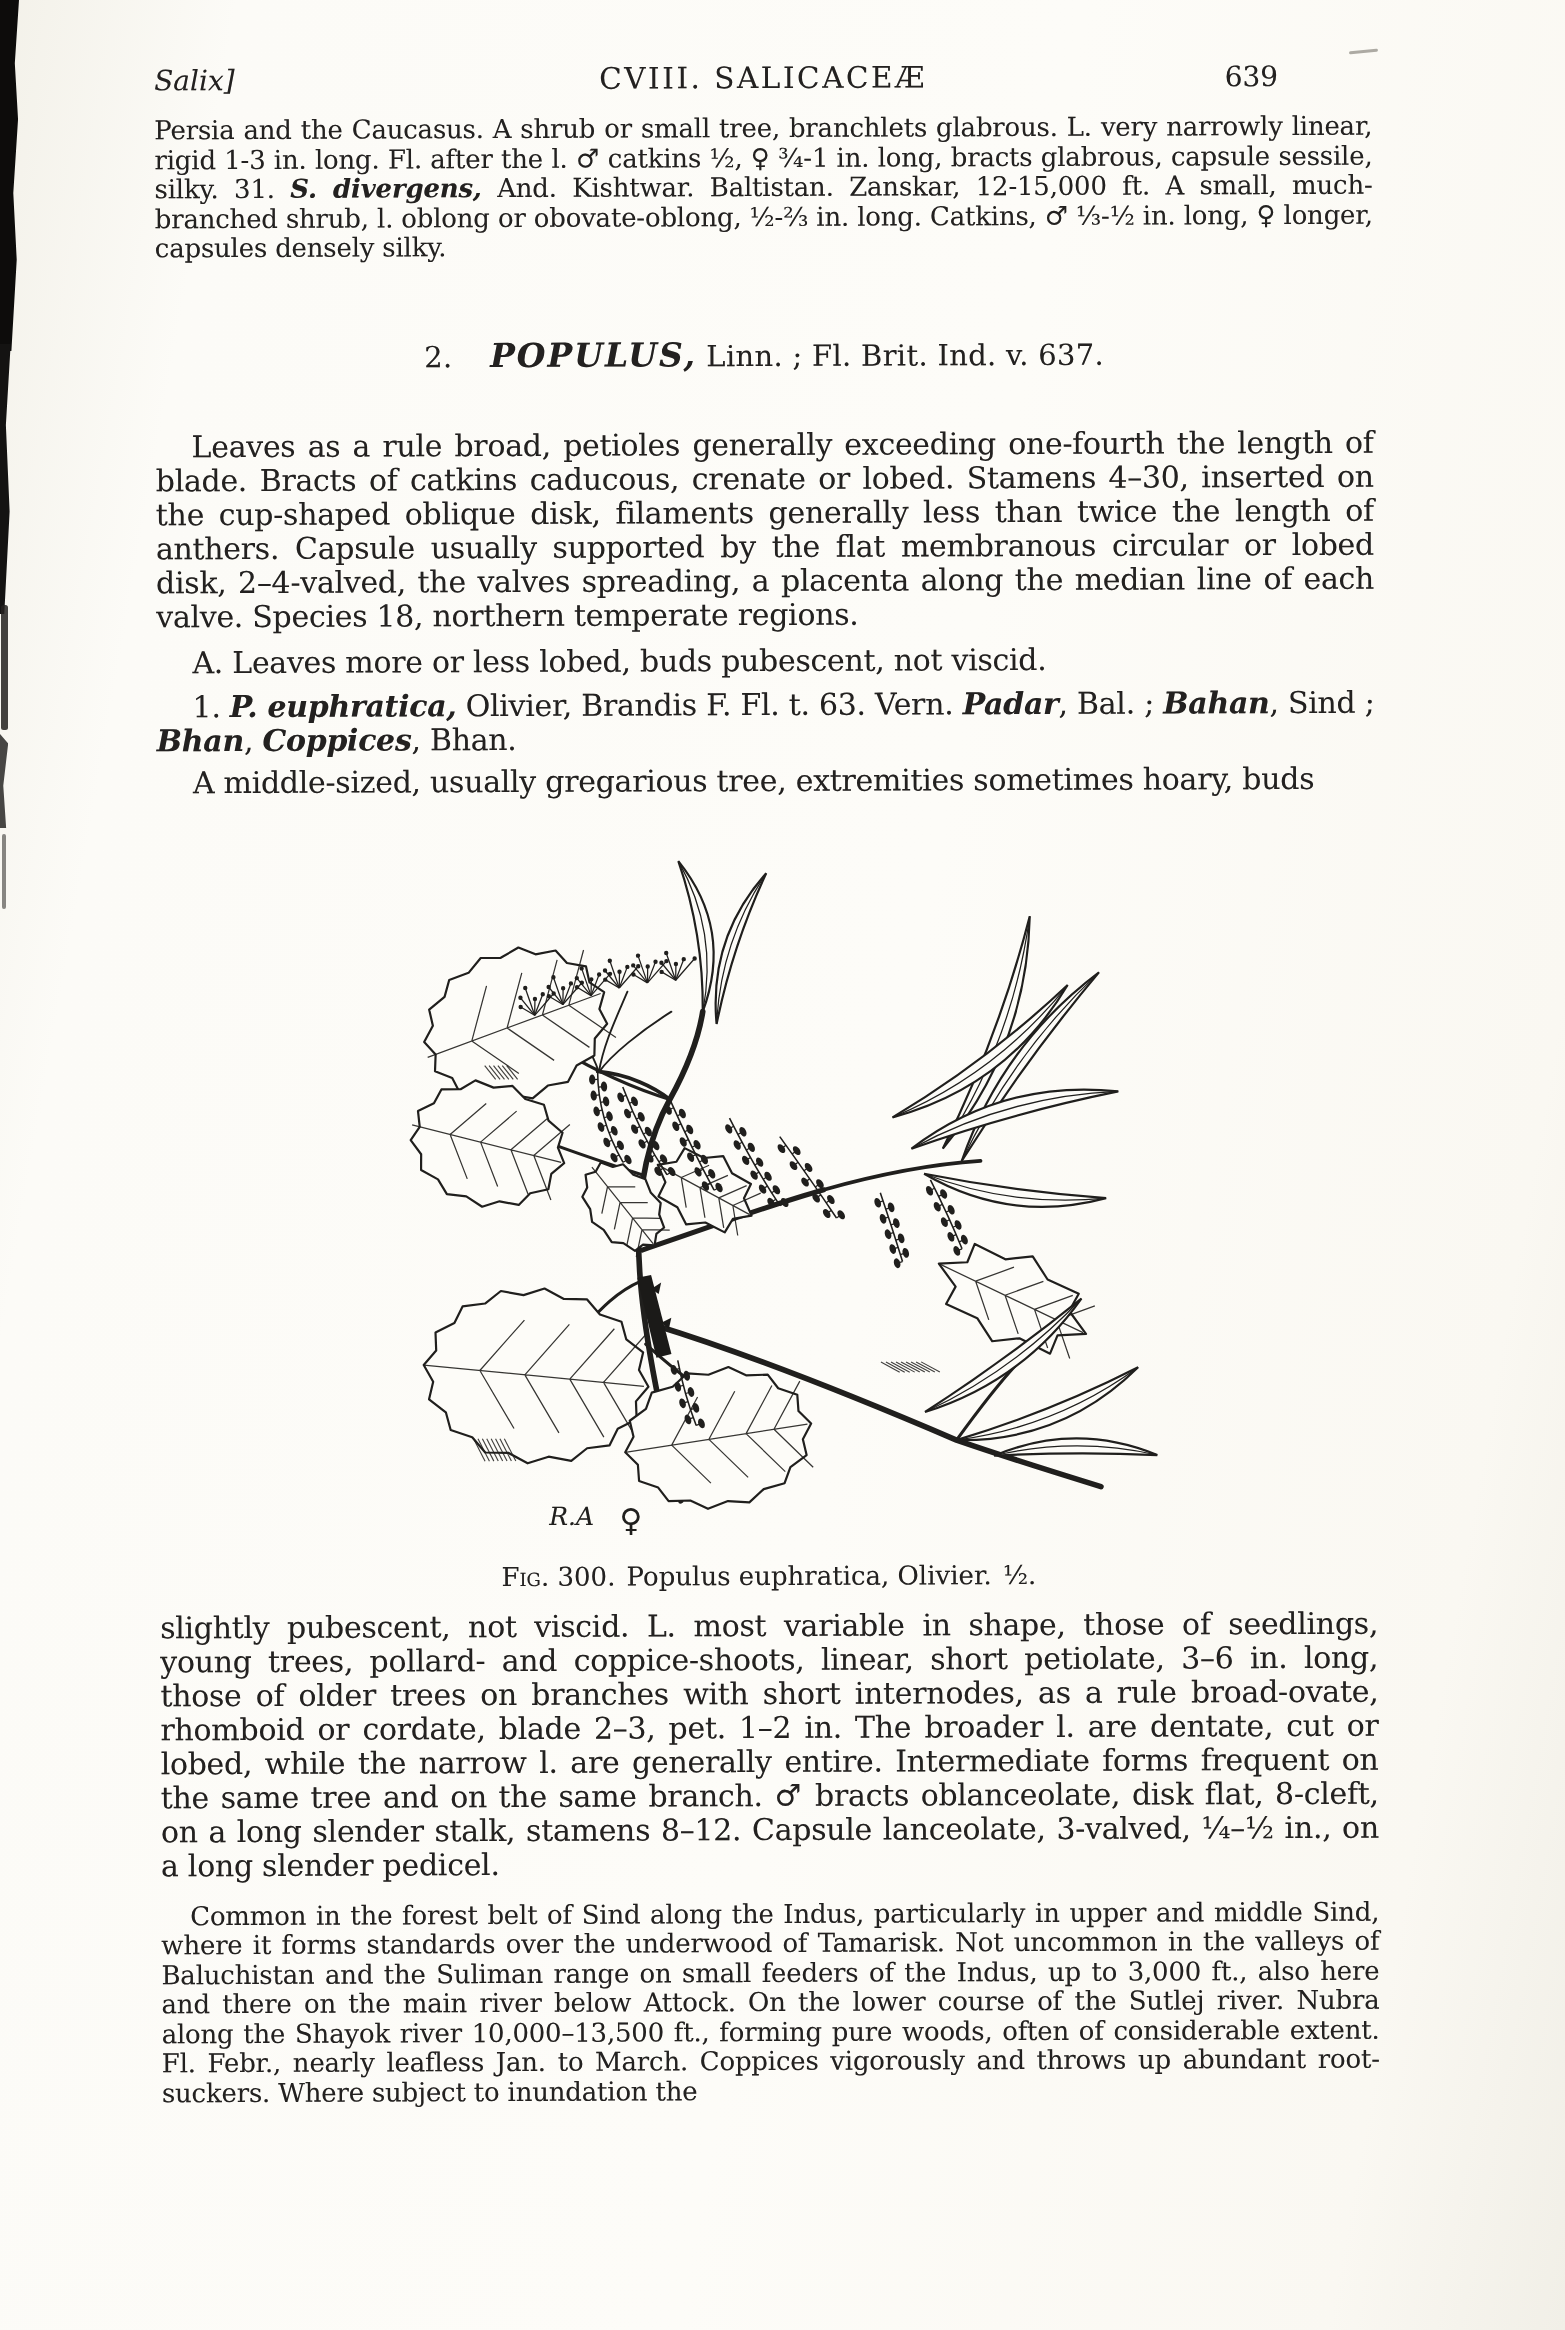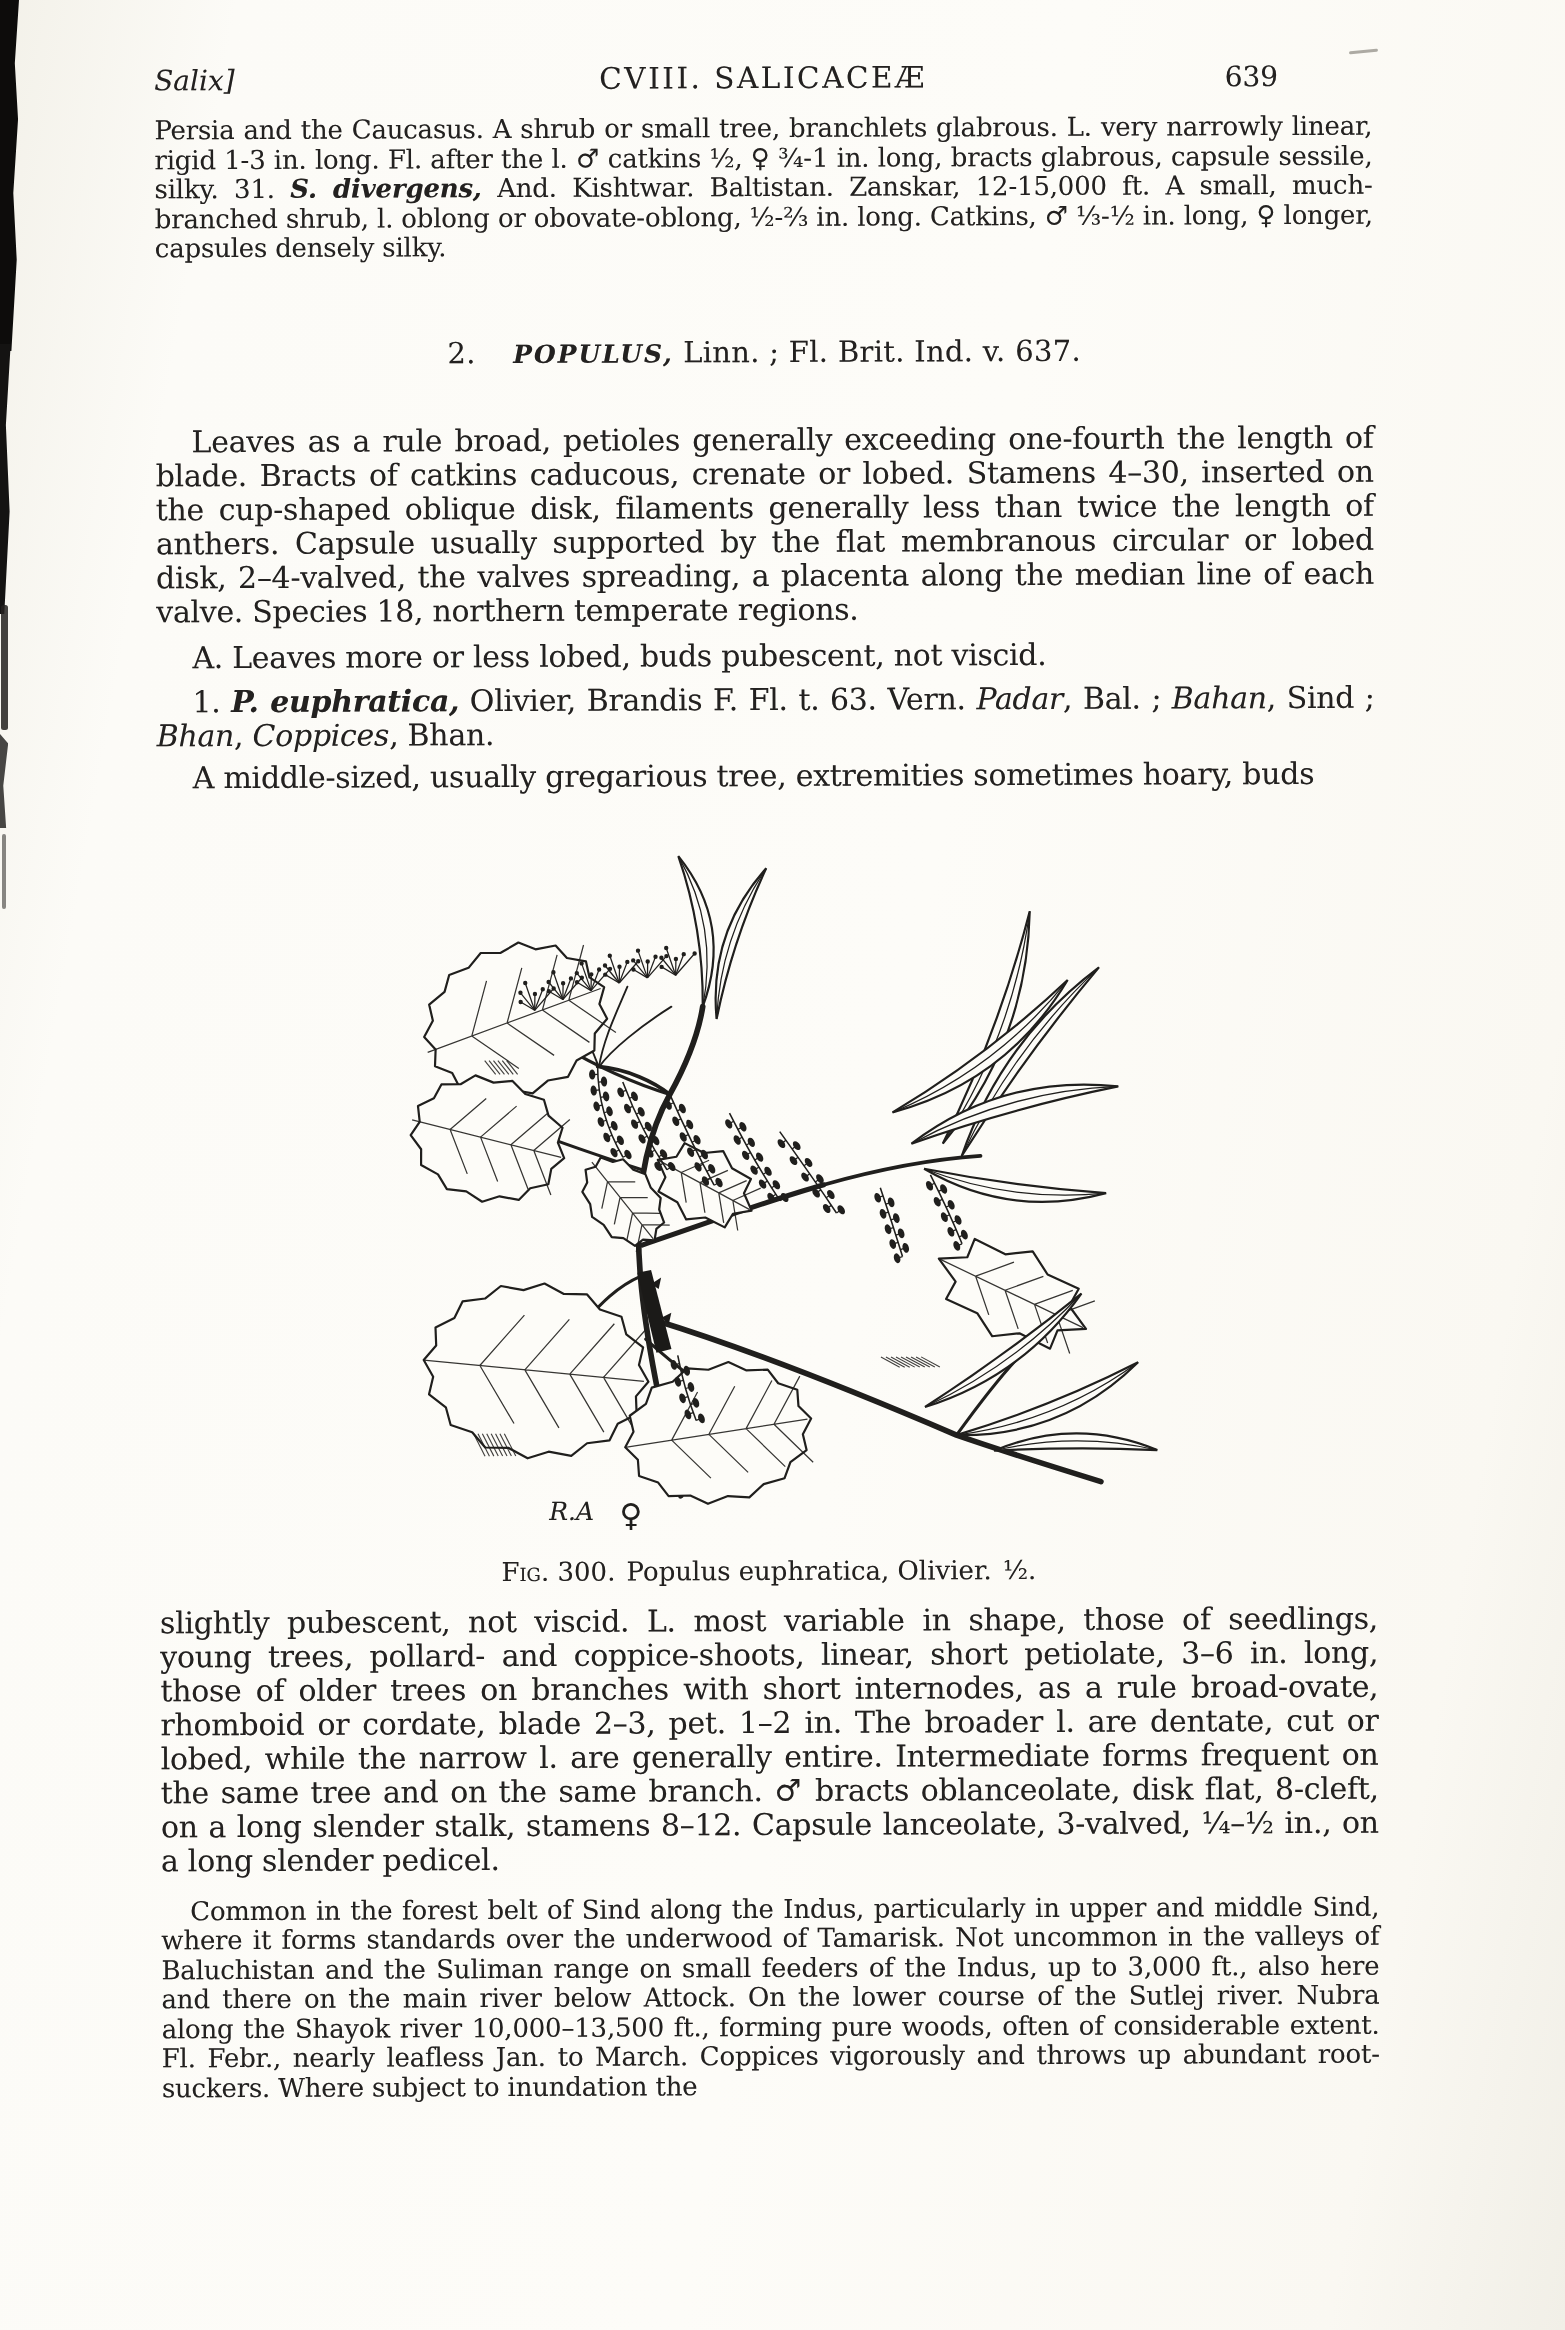--- a/index.html
+++ b/index.html
@@ -34,24 +34,24 @@
   .rh-center{ font-size:29.5px; letter-spacing:2.5px; }
   .rh-right { font-size:28px; width:270px; text-align:right; padding-right:94px; box-sizing:border-box; }
 
   p { margin:0; }
   .small-text { font-size:26px; line-height:29.5px; text-align:justify; letter-spacing:-0.2px; }
   .body-text  { font-size:30px; line-height:34px; text-align:justify; letter-spacing:-0.3px; }
   .indent    { text-indent:36px; }
   .indent-sm { text-indent:29px; }
 
   .genus-heading { font-weight:400; text-align:center; font-size:29px; margin:73px 0 54px 0; letter-spacing:0.3px; }
-  .genus-heading .b { font-size:25px; letter-spacing:1.9px;margin-left:28px; }
+  .genus-heading .b { font-size:33px; letter-spacing:1.9px;margin-left:28px; }
 
   .b  { font-weight:700;font-style:italic; }
-  .i  { font-style:italic; }
+  .i  { font-style:italic;font-weight:bold; }
   .sc { font-variant: small-caps; }
 
   .key-line     { margin-top:12.5px; }
   .species-line { margin-top:10px; }
   .lead-line    { margin-top:7.5px; }
 
   figure.figure { margin:25px 0 0 0; text-align:center; }
   figure.figure svg { width:878px; height:734px; }
   .caption { font-size:26px; margin-top:2.5px; }
   .caption span { margin:0 5.6px; }

